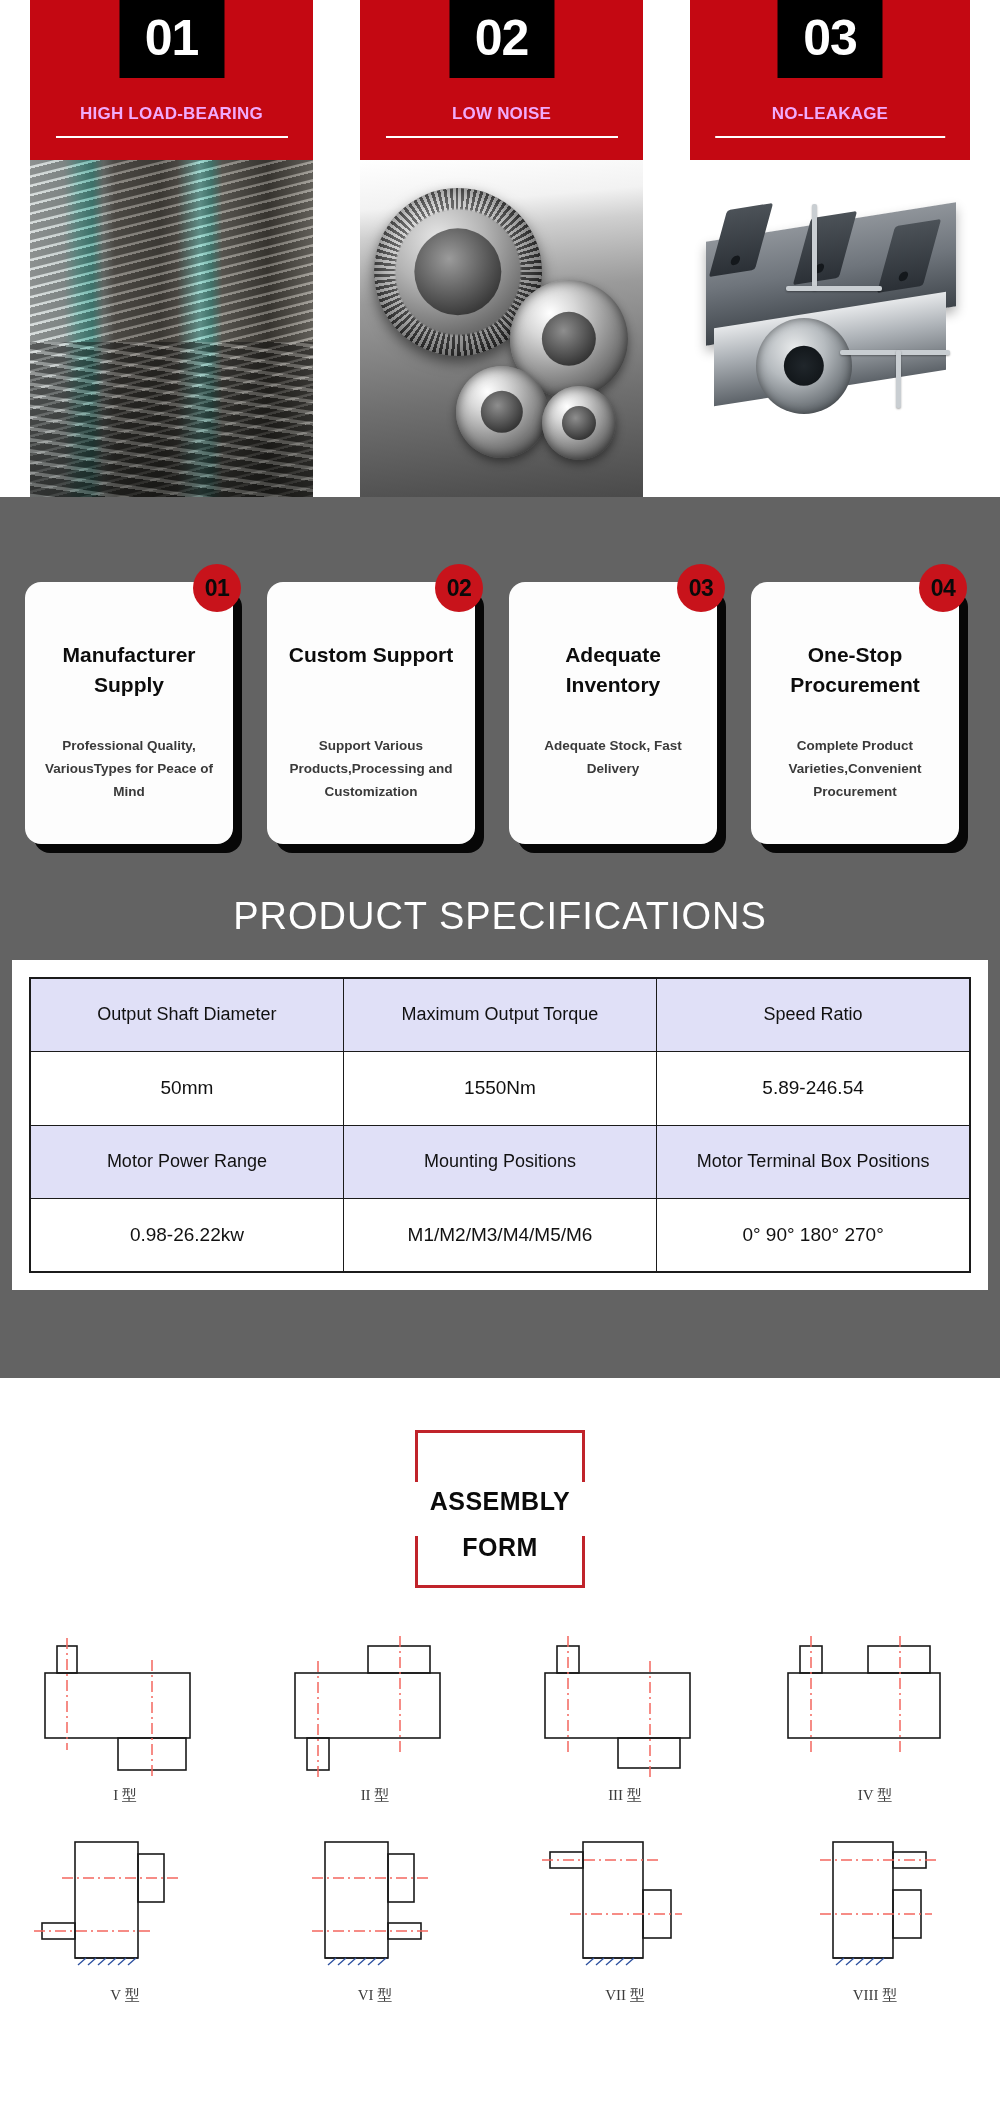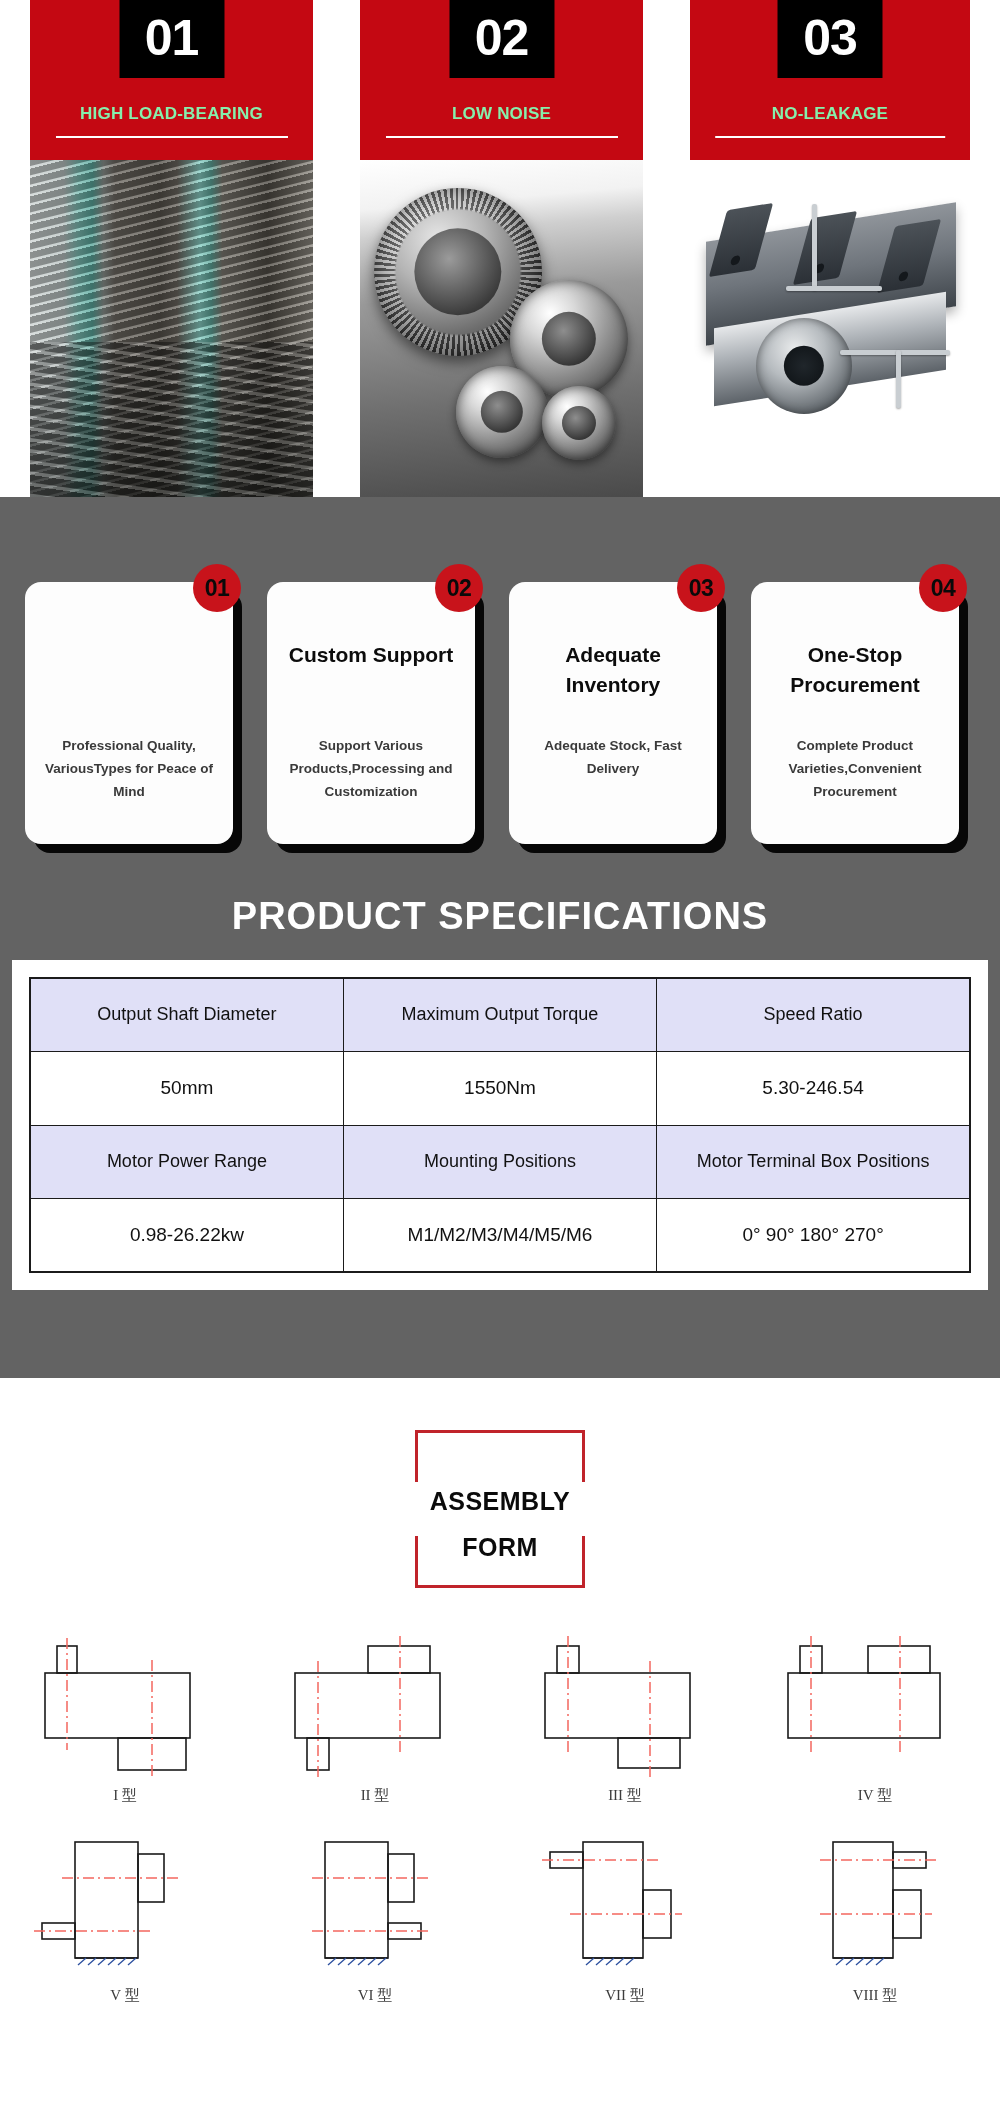--- a/index.html
+++ b/index.html
@@ -23,21 +23,21 @@
   }
   .hero-num {
     position:absolute; left:50%; transform:translateX(-50%); top:-2px;
     width:105px; height:80px; background:#000000;
     color:#ffffff; font-size:50px; font-weight:bold; line-height:80px;
     text-align:center; letter-spacing:-1px;
     font-family:"Liberation Sans", sans-serif;
   }
   .hero-title {
     position:absolute; left:0; right:0; top:104px;
-    text-align:center; color:#86efac;
+    text-align:center; color:#f0abfc;
     font-size:17px; font-weight:bold; letter-spacing:0.2px;
   }
   .hero-rule {
     position:absolute; left:50%; transform:translateX(-50%); top:136px;
     width:82%; height:2px; background:#ffffff;
   }
   .hero-photo { position:absolute; left:0; top:160px; width:100%; height:337px; overflow:hidden; }
 
   
   .ph1 { background:
@@ -156,21 +156,21 @@
     font-size:21px; font-weight:bold; line-height:1.42;
   }
   .card-desc {
     position:absolute; left:12px; right:12px; top:152px;
     text-align:center; color:#3a3a3a;
     font-size:13.5px; font-weight:700; line-height:1.72;
   }
 
   .spec-heading {
     position:absolute; left:0; top:398px; width:1000px; text-align:center;
-    color:#ffffff; font-size:38px; font-weight:bold; letter-spacing:1px;
+    color:#ffffff; font-size:38px; font-weight:normal; letter-spacing:1px;
   }
 
   .table-wrap {
     position:absolute; left:12px; top:463px; width:976px; height:330px;
     background:#ffffff; padding:17px;
   }
   table.spec {
     width:100%; height:100%; border-collapse:collapse; table-layout:fixed;
     border:2px solid #1b1b1b;
   }
@@ -255,20 +255,21 @@
       <div class="pipe" style="left:206px; top:190px; width:5px; height:58px;"></div>
     </div>
   </div>
 </div>
 
 <div class="gray">
 
   <div class="cards">
     <div class="card c1">
       <div class="card-badge">01</div>
+      <div class="card-title">Manufacturer Supply</div>
       <div class="card-desc">Professional Quality, VariousTypes for Peace of Mind</div>
     </div>
     <div class="card c2">
       <div class="card-badge">02</div>
       <div class="card-title">Custom Support</div>
       <div class="card-desc">Support Various Products,Processing and Customization</div>
     </div>
     <div class="card c3">
       <div class="card-badge">03</div>
       <div class="card-title">Adequate Inventory</div>
@@ -287,21 +288,21 @@
     <table class="spec">
       <tbody>
           <tr>
         <td class="hd">Output Shaft Diameter</td>
         <td class="hd">Maximum Output Torque</td>
         <td class="hd">Speed Ratio</td>
       </tr>
       <tr>
         <td>50mm</td>
         <td>1550Nm</td>
-        <td>5.30-246.54</td>
+        <td>5.89-246.54</td>
       </tr>
       <tr>
         <td class="hd">Motor Power Range</td>
         <td class="hd">Mounting Positions</td>
         <td class="hd">Motor Terminal Box Positions</td>
       </tr>
       <tr>
         <td>0.98-26.22kw</td>
         <td>M1/M2/M3/M4/M5/M6</td>
         <td>0°  90°  180° 270°</td>

